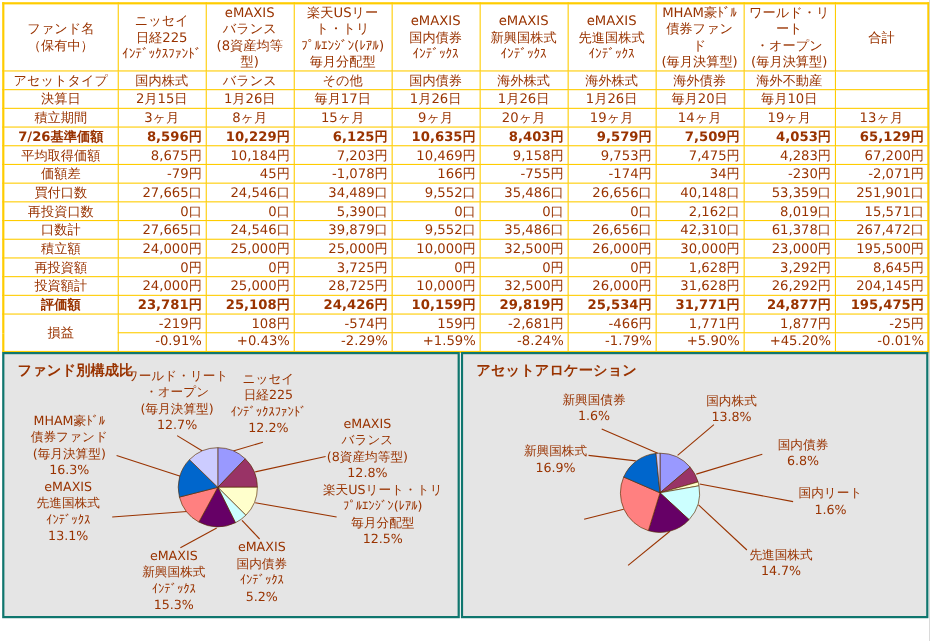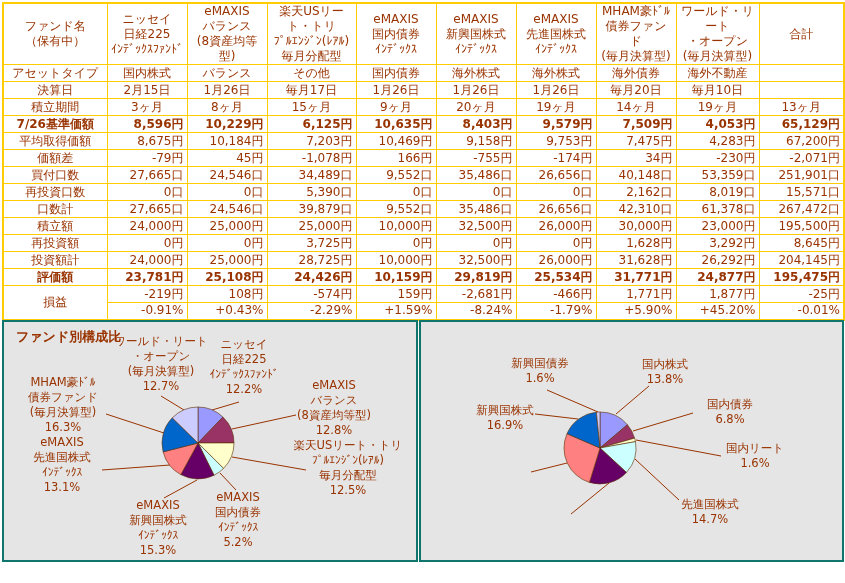--- a/index.html
+++ b/index.html
@@ -321,20 +321,21 @@
 債券ファンド
 (毎月決算型)
 16.3%</div>
     <div class="plabel" style="left:97px;top:12px">ワールド・リート
 ・オープン
 (毎月決算型)
 12.7%</div>
   </div>
 
   <div class="panel" id="panel-right">
+    <div class="panel-title">アセットアロケーション</div>
     <svg class="leader">
       <line x1="228" y1="64" x2="195" y2="92"></line>
       <line x1="272" y1="91" x2="212" y2="109"></line>
       <line x1="300" y1="134" x2="215" y2="118"></line>
       <line x1="258" y1="178" x2="214" y2="137"></line>
       <line x1="150" y1="192" x2="188" y2="161"></line>
       <line x1="110" y1="150" x2="146" y2="141"></line>
       <line x1="114" y1="92" x2="157" y2="97"></line>
       <line x1="126" y1="68" x2="177" y2="90"></line>
     </svg>

